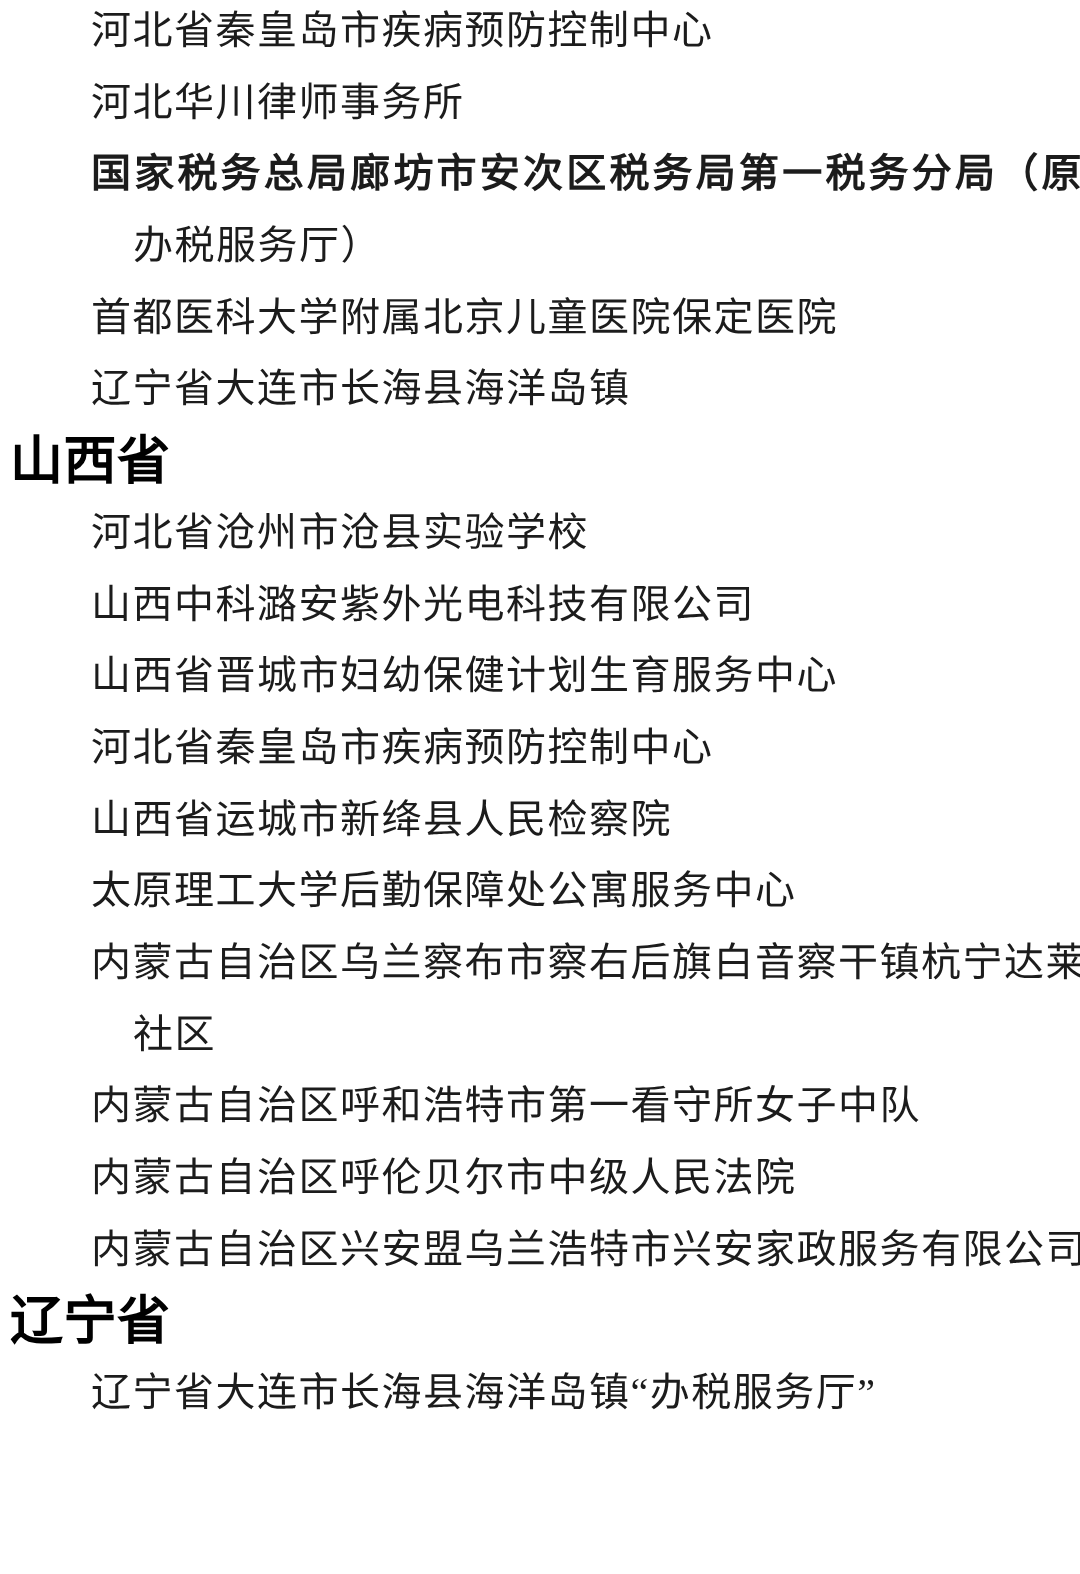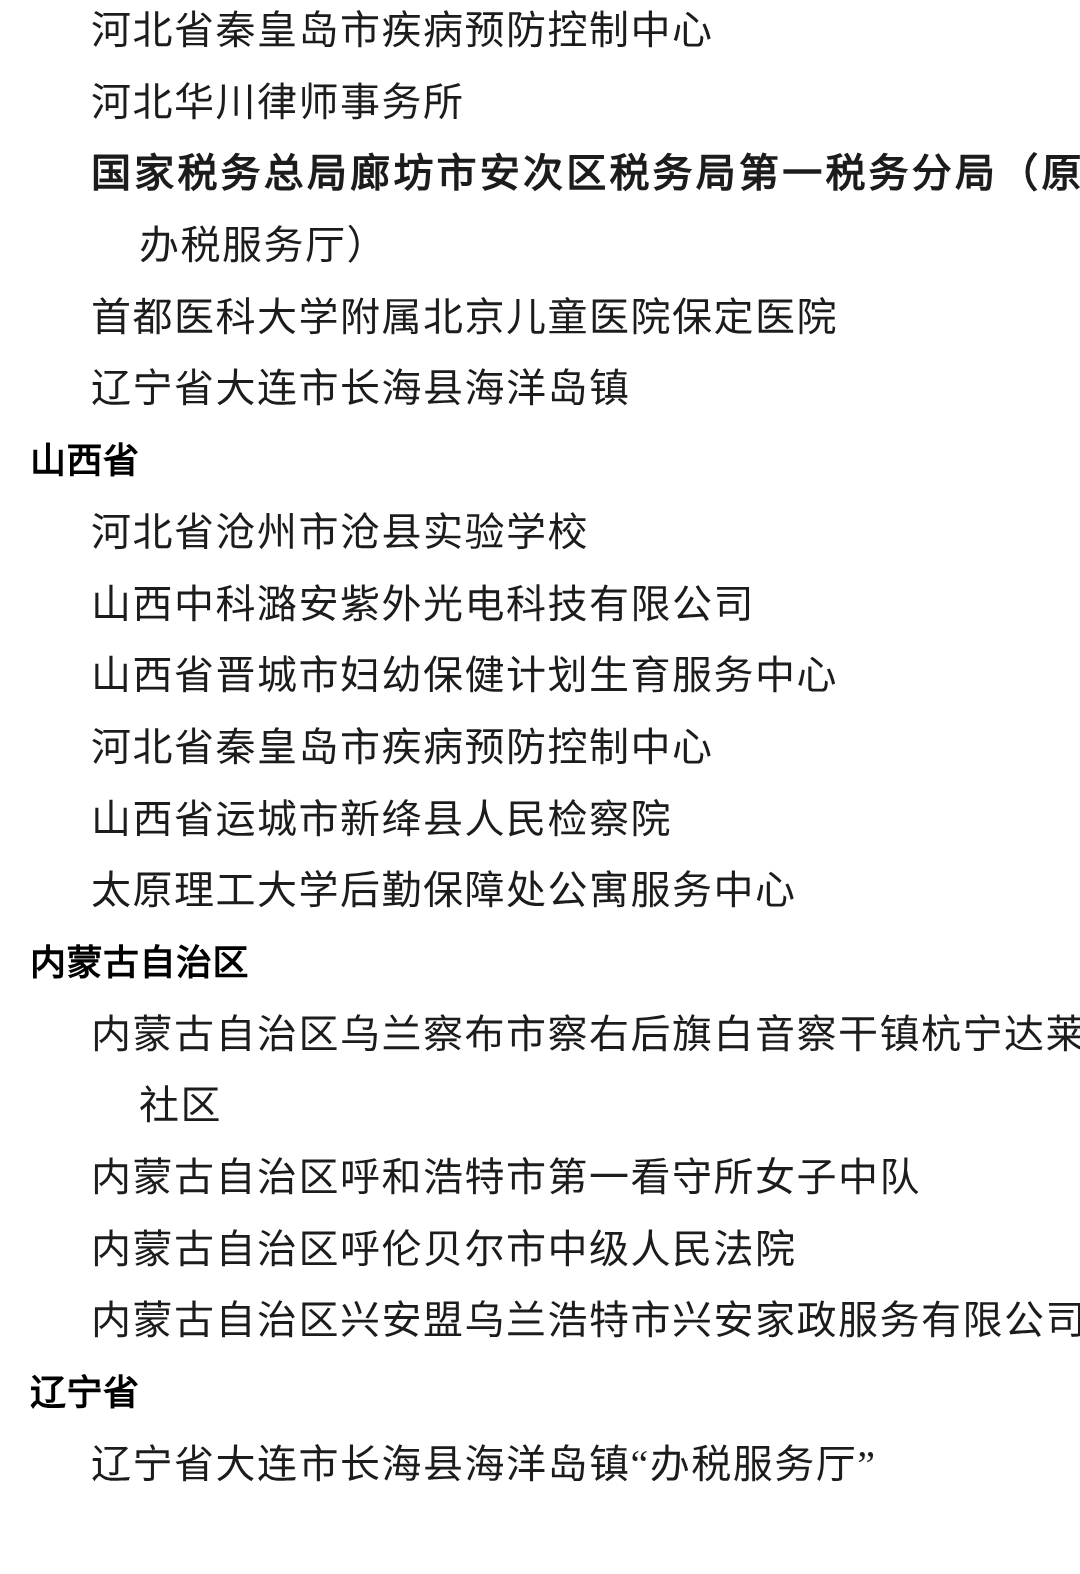--- a/index.html
+++ b/index.html
@@ -25,30 +25,28 @@
     font-size: 40px;
     letter-spacing: 1.5px;
     color: #1c1c1c;
     font-weight: 400;
   }
   .line.item {
     padding-left: 91px;
   }
   .line.cont {
     padding-left: 133px;
-    margin-left: 6px;
   }
   .line.header {
     padding-left: 10px;
     font-family: "Liberation Sans", "DejaVu Sans", sans-serif;
     font-weight: 700;
-    font-size: 36px;
+    font-size: 53px;
     letter-spacing: 0.5px;
     color: #000000;
-    margin-left: 20px;
   }
   .line.stretch {
     letter-spacing: 3.2px;
     font-weight: bold;
   }
 </style>
 </head>
 <body>
 
 <div class="doc">
@@ -58,21 +56,20 @@
   <div class="line cont">办税服务厅）</div>
   <div class="line item">首都医科大学附属北京儿童医院保定医院</div>
   <div class="line item">辽宁省大连市长海县海洋岛镇</div>
   <div class="line header">山西省</div>
   <div class="line item">河北省沧州市沧县实验学校</div>
   <div class="line item">山西中科潞安紫外光电科技有限公司</div>
   <div class="line item">山西省晋城市妇幼保健计划生育服务中心</div>
   <div class="line item">河北省秦皇岛市疾病预防控制中心</div>
   <div class="line item">山西省运城市新绛县人民检察院</div>
   <div class="line item">太原理工大学后勤保障处公寓服务中心</div>
-  <div class="line header">内蒙古自治区</div>
   <div class="line item">内蒙古自治区乌兰察布市察右后旗白音察干镇杭宁达莱</div>
   <div class="line cont">社区</div>
   <div class="line item">内蒙古自治区呼和浩特市第一看守所女子中队</div>
   <div class="line item">内蒙古自治区呼伦贝尔市中级人民法院</div>
   <div class="line item">内蒙古自治区兴安盟乌兰浩特市兴安家政服务有限公司</div>
   <div class="line header">辽宁省</div>
   <div class="line item">辽宁省大连市长海县海洋岛镇“办税服务厅”</div>
 </div>
 
 </body></html>

